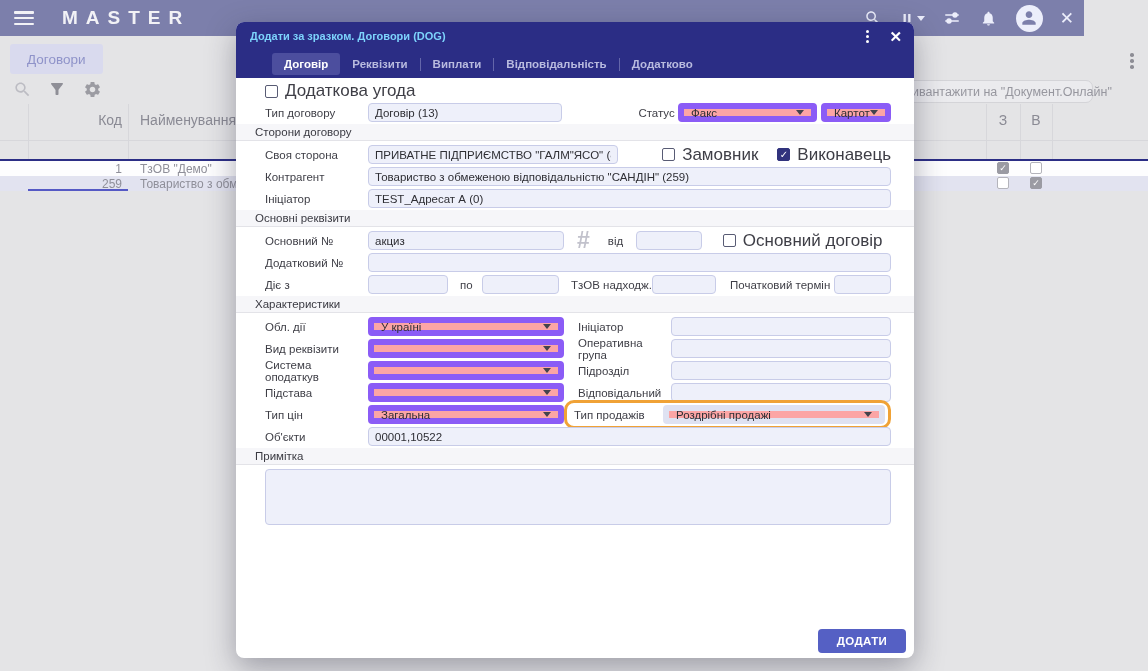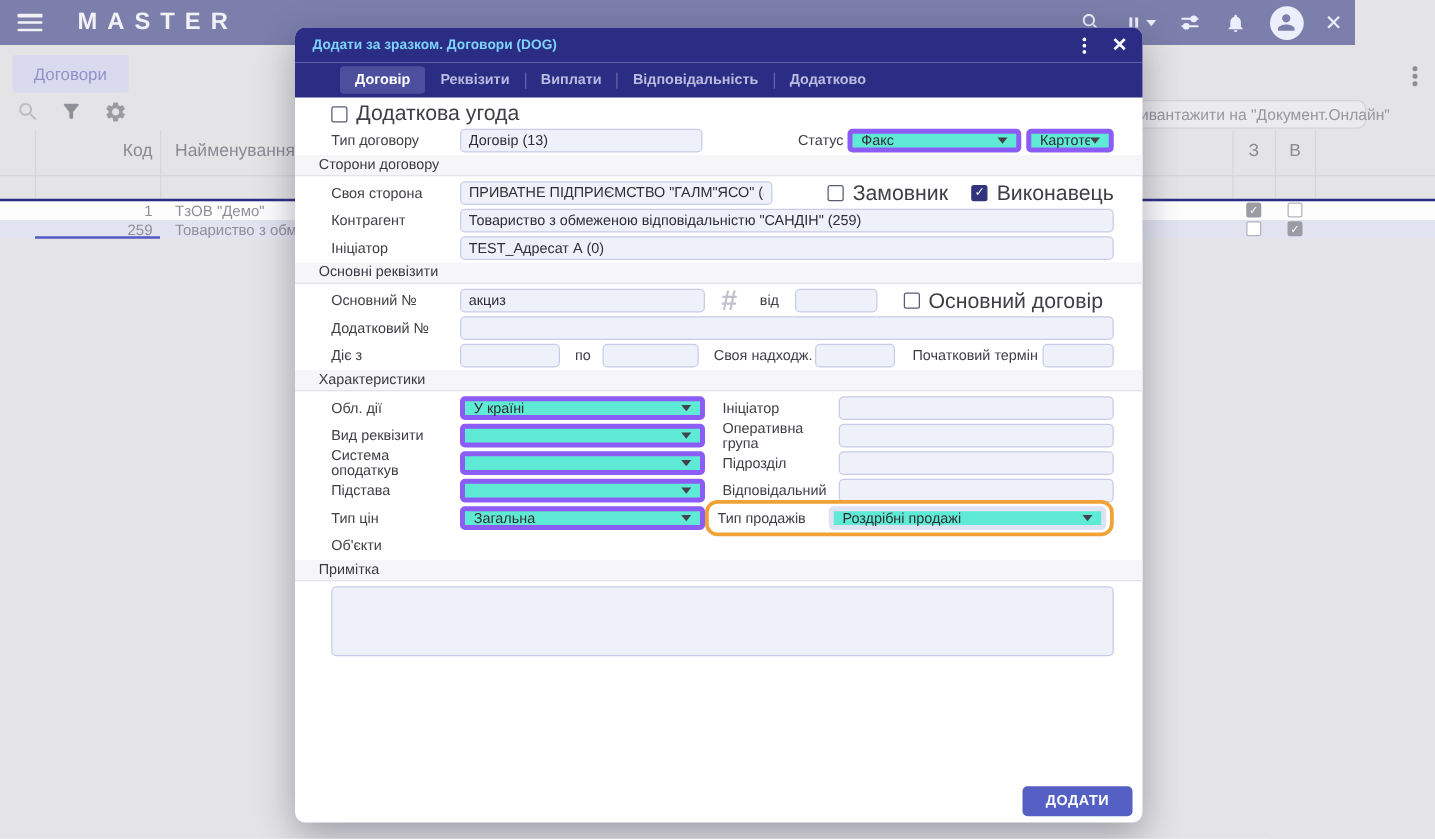--- a/index.html
+++ b/index.html
@@ -68,21 +68,21 @@
   .frow.chk { height:16px; margin-bottom:3px; }
   .fsec { height:17px; margin-bottom:3px; background:#f6f6f9; border-bottom:1px solid #e3e3e8;
           display:flex; align-items:center; padding-left:19px; font-size:11.5px; color:#3a3a42; }
   .lab { width:103px; font-size:11.5px; color:#3e3e46; flex-shrink:0; }
   .lab2 { width:93px; margin-left:14px; font-size:11.5px; color:#3e3e46; flex-shrink:0; }
   .inp { height:19px; background:#eef0fa; border:1px solid #c8cce8; border-radius:4px; font-family:"Liberation Sans",sans-serif;
          font-size:11.5px; color:#2e2e34; padding:0 6px; outline:none; }
   .w-s { width:196px; }
   .w-own { width:250px; }
   .grow { flex:1; min-width:0; }
-  .dd { height:19px; background:#5eead4; border:4px solid #8b5cf6; border-radius:4px; display:flex; align-items:center;
+  .dd { height:19px; background:#fca5a5; border:6px solid #8b5cf6; border-radius:4px; display:flex; align-items:center;
         padding:0 7px; font-size:11.5px; color:#2e2e34; }
   .dd .val { flex:1; white-space:nowrap; overflow:hidden; }
   .dd .car { width:0; height:0; border-left:4px solid transparent; border-right:4px solid transparent; border-top:5px solid #43434c; }
   .cb { width:13px; height:13px; border:1.4px solid #585b74; border-radius:2px; background:#fff; flex-shrink:0;
         font-size:10px; color:#fff; text-align:center; line-height:12px; }
   .cb.on { background:#31337d; border-color:#31337d; }
   .cb.on::after { content:"✓"; }
   .cblab { font-size:17px; color:#3e3e46; margin-left:7px; white-space:nowrap; }
   .hash { font-size:23px; font-weight:bold; color:#c2c2cc; margin-left:13px; line-height:1; }
   .minilab { font-size:11.5px; color:#3e3e46; white-space:nowrap; }
@@ -277,21 +277,21 @@
     <div class="frow">
       <span class="lab">Додатковий №</span>
       <input class="inp grow" style="">
     </div>
 
     <div class="frow">
       <span class="lab">Діє з</span>
       <input class="inp" style="width: 80px;">
       <span class="minilab" style="margin-left:12px; width:20px;">по</span>
       <input class="inp" style="width: 77px; margin-left: 2px;">
-      <span class="minilab" style="margin-left:12px; width:79px;">Своя надходж.</span>
+      <span class="minilab" style="margin-left:12px; width:79px;">ТзОВ надходж.</span>
       <input class="inp" style="width: 64px; margin-left: 2px;">
       <span class="minilab" style="margin-left:14px; width:104px; overflow:hidden;">Початковий термін</span>
       <input class="inp grow" style="">
     </div>
 
     <div class="fsec">Характеристики</div>
 
     <div class="frow">
       <span class="lab">Обл. дії</span>
       <div class="dd w-s">
@@ -342,20 +342,21 @@
         <span class="lab2">Тип продажів</span>
         <div class="dd grow" style="border-color:#dfe2f2;">
           <span class="val">Роздрібні продажі</span>
             <span class="car"></span>
         </div>
       </div>
     </div>
 
     <div class="frow">
       <span class="lab">Об'єкти</span>
+      <input class="inp grow" value="00001,10522" style="">
     </div>
 
     <div class="fsec">Примітка</div>
     <textarea class="note-area" style=""></textarea>
 
     <button class="add-btn">ДОДАТИ</button>
   </div>
 </div>
 
 </body></html>

